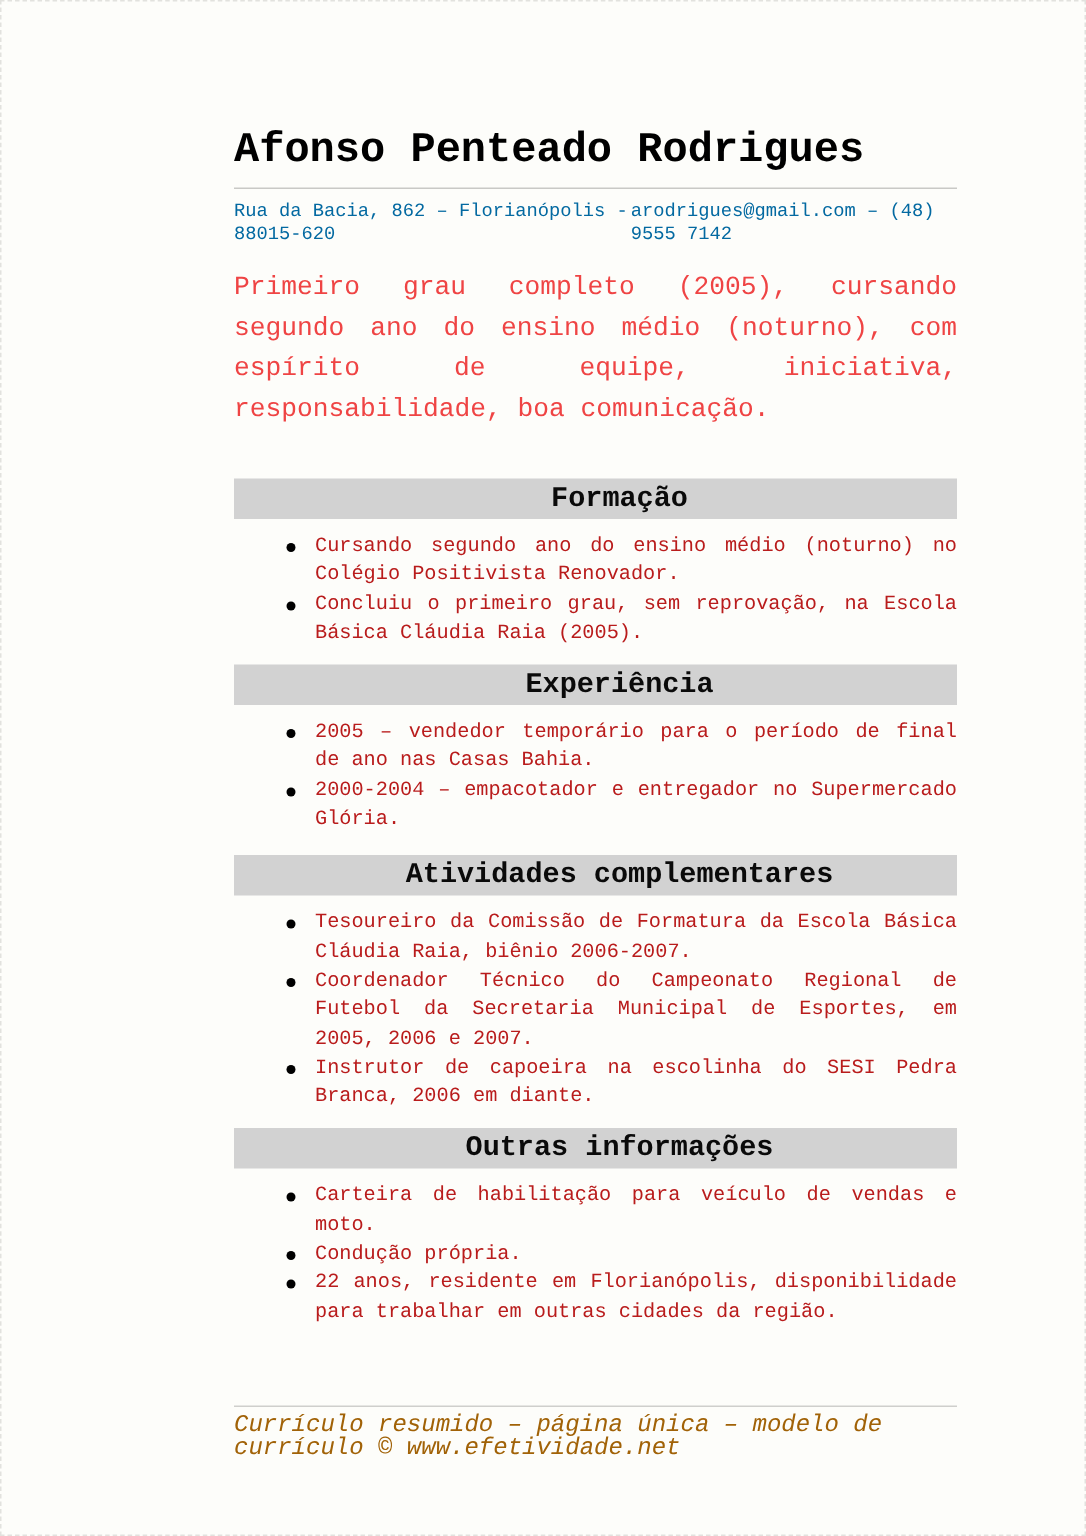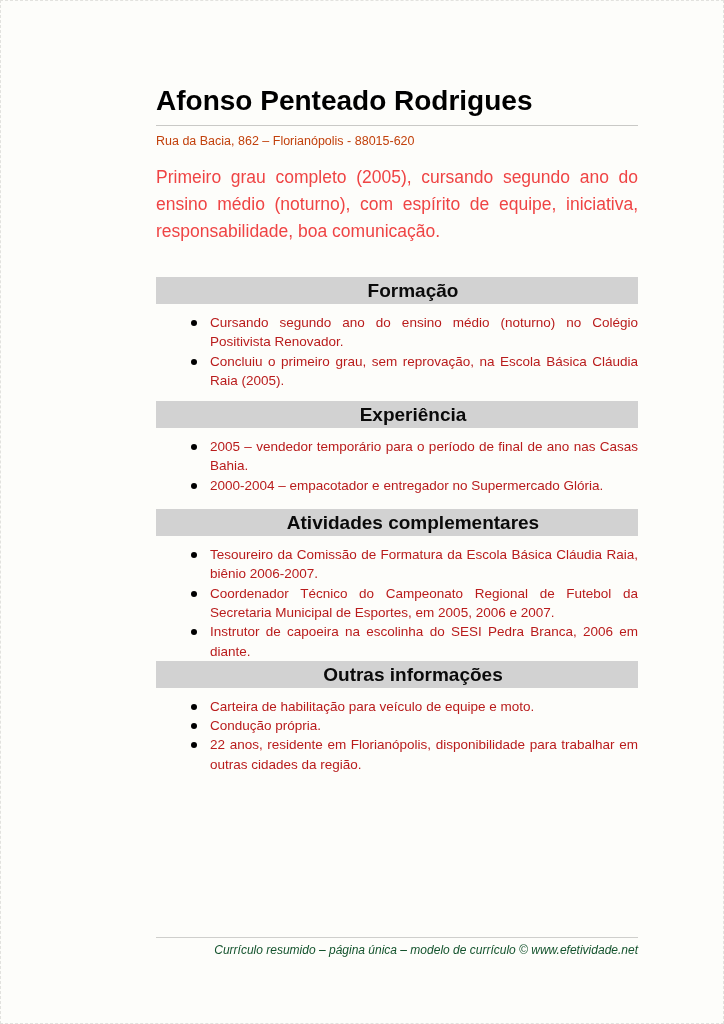--- a/index.html
+++ b/index.html
@@ -4,21 +4,21 @@
 <title>Currículo</title>
 <style>
   html, body { margin: 0; padding: 0; background: #fbfbf7; }
   .page {
     position: relative;
     width: 724px;
     height: 1024px;
     background: #fdfdfa;
     border: 1px dashed #e2e2de;
     box-sizing: border-box;
-    font-family: Liberation Sans, sans-serif;
+    font-family: Liberation Mono, monospace;
     color: #1a1a1a;
     overflow: hidden;
   }
   .content {
     position: absolute;
     left: 155px;
     top: 0;
     width: 482px;
   }
   .name {
@@ -35,21 +35,21 @@
     border: none;
     border-top: 1px solid #c9c9c6;
     height: 0;
   }
   .contact-row {
     margin-top: 8px;
     display: flex;
     justify-content: space-between;
     font-size: 12.5px;
     line-height: 15px;
-    color: #c2410c;
+    color: #0369a1;
   }
   .summary {
     margin-top: 15px;
     font-size: 17.5px;
     line-height: 27px;
     text-align: justify;
     color: #ef4444;
   }
   .section-bar {
     height: 27px;
@@ -57,21 +57,21 @@
     background: #d2d2d2;
     text-align: center;
     font-size: 19px;
     font-weight: bold;
     color: #0a0a0a;
     padding-left: 32px;
   }
   .bar-1 { margin-top: 32px; }
   .bar-2 { margin-top: 11px; }
   .bar-3 { margin-top: 14px; }
-  .bar-4 { }
+  .bar-4 { margin-top: 11px; }
   ul.bullets {
     margin: 9px 0 0 0;
     padding: 0 0 0 54px;
     list-style: none;
   }
   ul.bullets li {
     position: relative;
     font-size: 13.5px;
     line-height: 19.3px;
     text-align: justify;
@@ -94,38 +94,39 @@
     width: 482px;
   }
   .footer-rule {
     border: none;
     border-top: 1px solid #cfcfcc;
     height: 0;
     margin: 0;
   }
   .footer-text {
     margin-top: 5px;
-    text-align: right;
+    text-align: left;
     font-style: italic;
-    font-size: 12px;
+    font-size: 16px;
     line-height: 15px;
-    color: #14532d;
+    color: #a16207;
   }
 </style>
 </head>
 <body>
 
 <div class="page">
   <div class="content">
 
     <div class="name">Afonso Penteado Rodrigues</div>
     <hr class="name-rule">
 
     <div class="contact-row">
       <span>Rua da Bacia, 862 – Florianópolis - 88015-620</span>
+      <span>arodrigues@gmail.com – (48) 9555 7142</span>
     </div>
 
     <div class="summary">Primeiro grau completo (2005), cursando segundo ano do ensino médio (noturno), com espírito de equipe, iniciativa, responsabilidade, boa comunicação.</div>
 
     <div class="section-bar bar-1">Formação</div>
     <ul class="bullets">
         <li>Cursando segundo ano do ensino médio (noturno) no Colégio Positivista Renovador.</li>
         <li>Concluiu o primeiro grau, sem reprovação, na Escola Básica Cláudia Raia (2005).</li>
       </ul>
 
@@ -137,21 +138,21 @@
 
     <div class="section-bar bar-3">Atividades complementares</div>
     <ul class="bullets">
         <li>Tesoureiro da Comissão de Formatura da Escola Básica Cláudia Raia, biênio 2006-2007.</li>
         <li>Coordenador Técnico do Campeonato Regional de Futebol da Secretaria Municipal de Esportes, em 2005, 2006 e 2007.</li>
         <li>Instrutor de capoeira na escolinha do SESI Pedra Branca, 2006 em diante.</li>
       </ul>
 
     <div class="section-bar bar-4">Outras informações</div>
     <ul class="bullets">
-        <li>Carteira de habilitação para veículo de equipe e moto.</li>
+        <li>Carteira de habilitação para veículo de vendas e moto.</li>
         <li>Condução própria.</li>
         <li>22 anos, residente em Florianópolis, disponibilidade para trabalhar em outras cidades da região.</li>
       </ul>
 
   </div>
 
   <div class="footer">
     <hr class="footer-rule">
     <div class="footer-text">Currículo resumido – página única – modelo de currículo © www.efetividade.net</div>
   </div>

